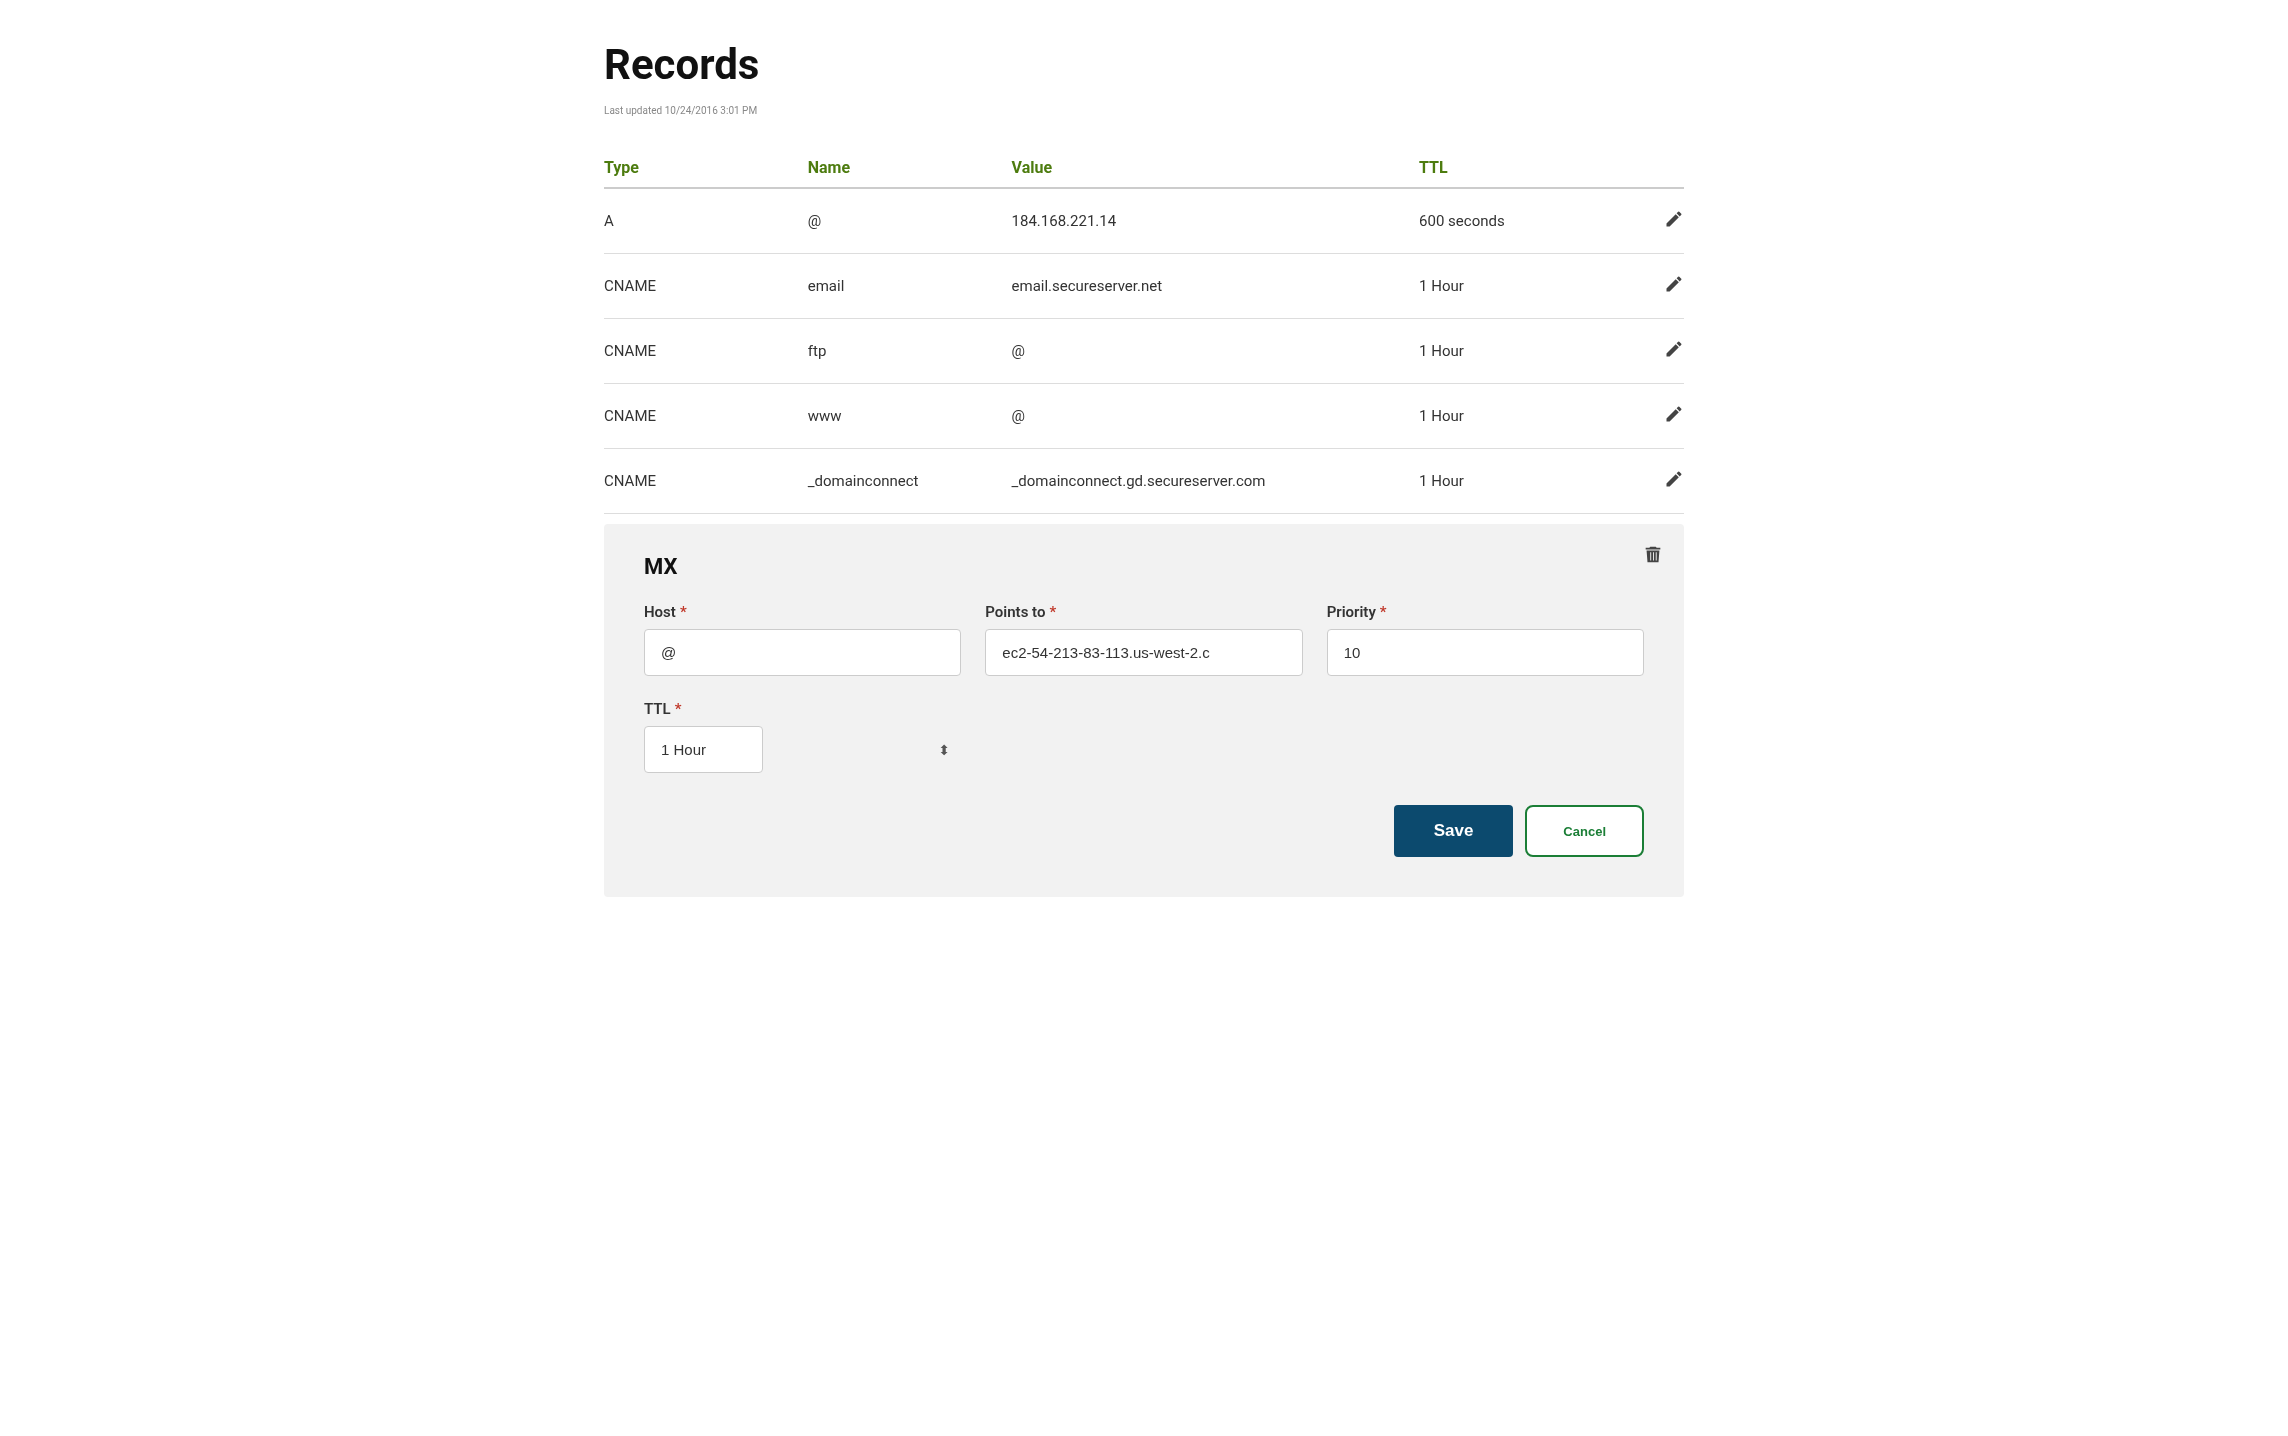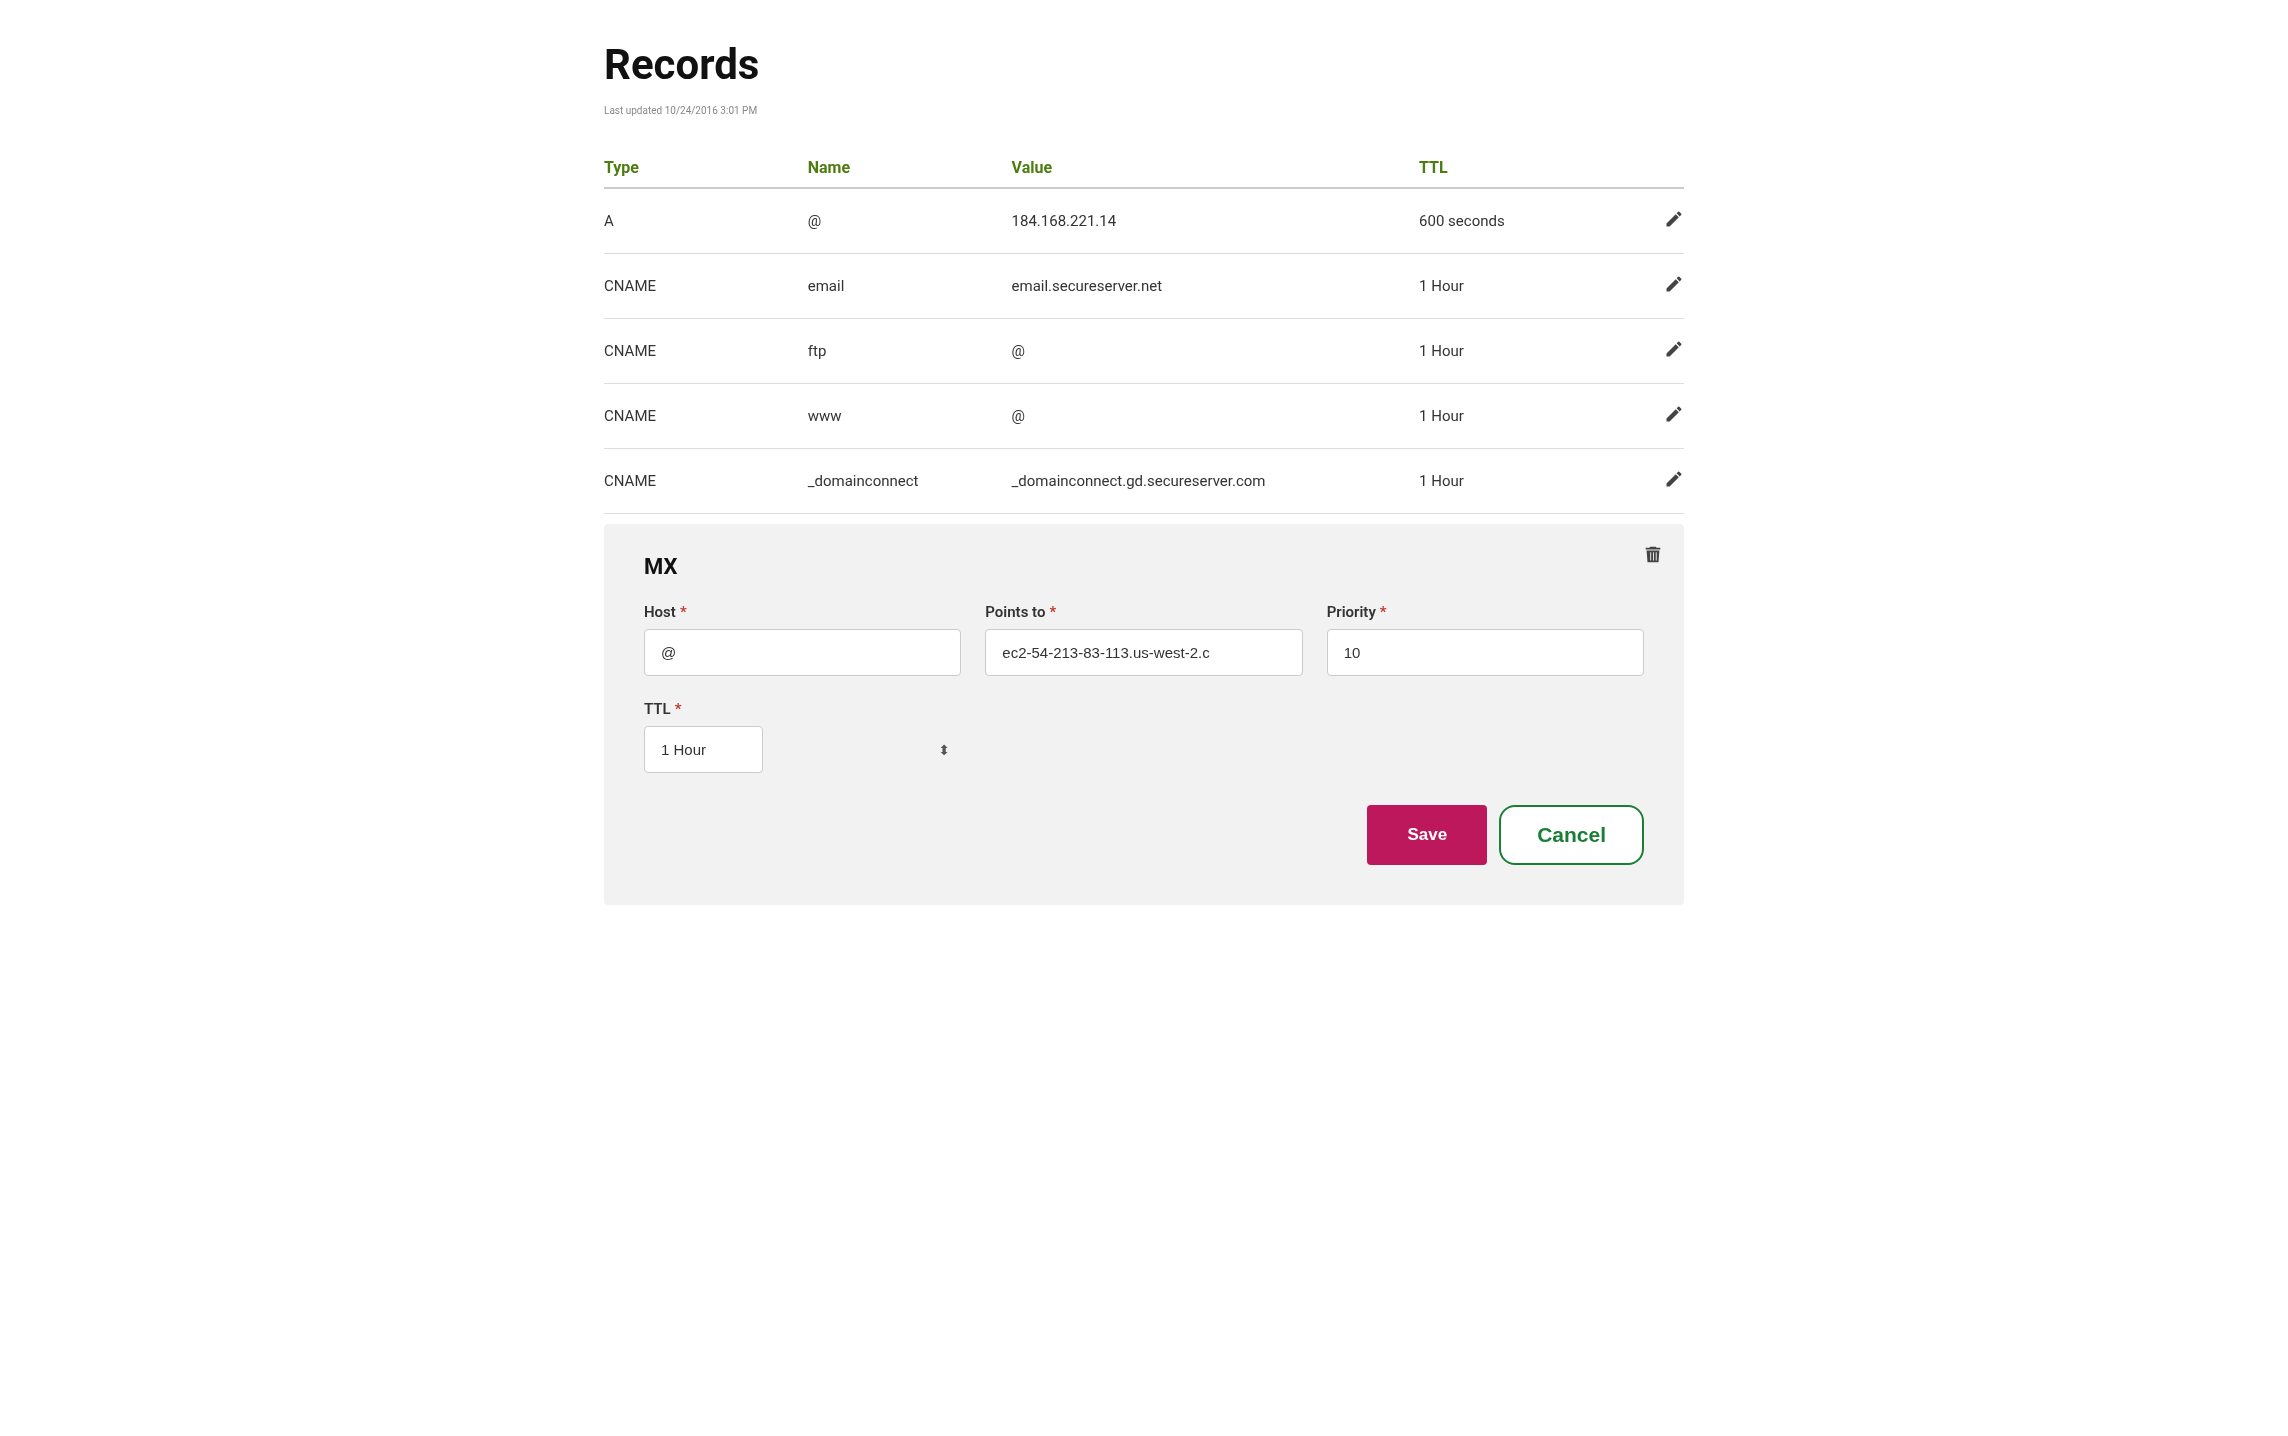--- a/index.html
+++ b/index.html
@@ -130,36 +130,36 @@
     }
     .ttl-group {
       flex: 0 0 320px;
     }
     .action-row {
       display: flex;
       justify-content: flex-end;
       gap: 12px;
     }
     .btn-save {
-      background: #be185d;
+      background: #0c4a6e;
       color: #fff;
       border: none;
       border-radius: 4px;
       padding: 16px 40px;
       font-size: 17px;
       font-weight: 600;
       cursor: pointer;
     }
     .btn-cancel {
       background: #fff;
       color: #1b7e36;
       border: 2px solid #1b7e36;
-      border-radius: 16px;
+      border-radius: 8px;
       padding: 16px 36px;
-      font-size: 21px;
+      font-size: 13px;
       font-weight: 600;
       cursor: pointer;
     }
     .delete-icon {
       position: absolute;
       top: 20px;
       right: 20px;
       cursor: pointer;
     }
     .delete-icon svg {

